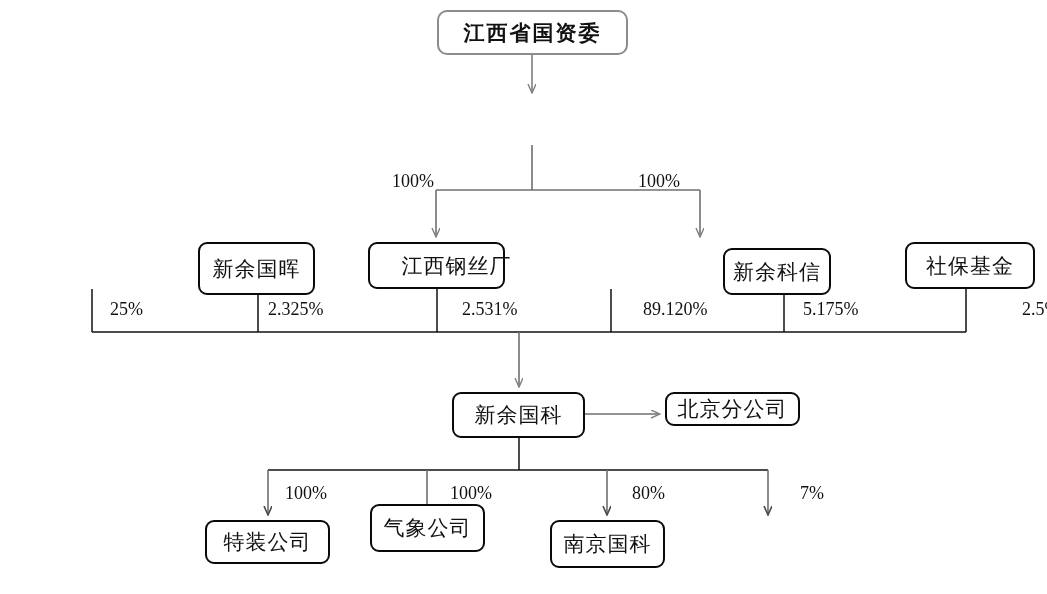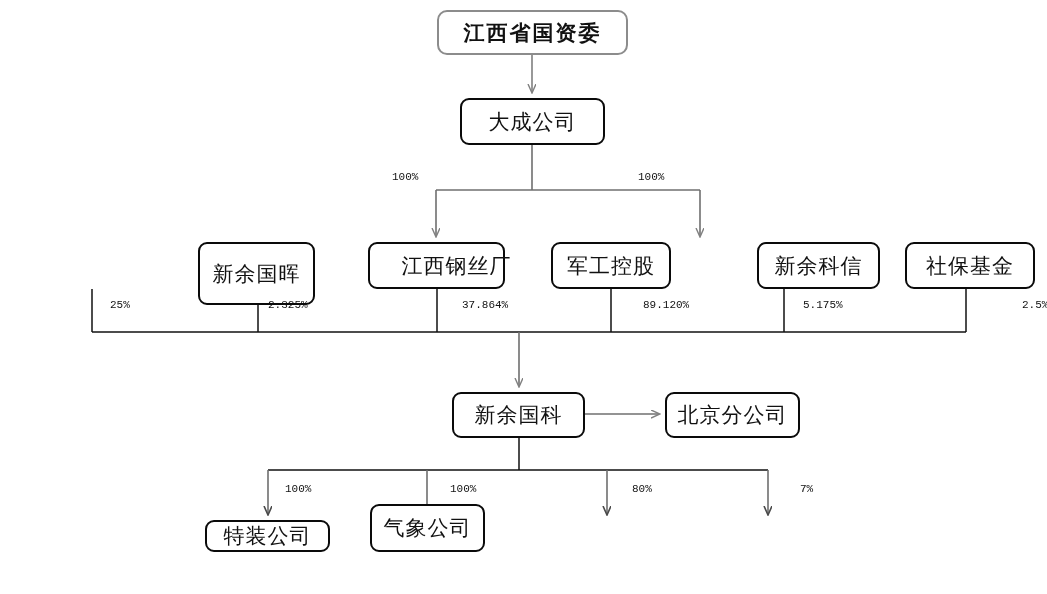--- a/index.html
+++ b/index.html
@@ -41,22 +41,22 @@
   }
   .node-box.root {
     border: 2.5px solid #8c8c8c;
     border-radius: 10px;
     font-weight: bold;
     letter-spacing: 2px;
   }
   .edge-label {
     position: absolute;
     color: #111111;
-    font-family: Liberation Mono, monospace;
-    font-size: 11px;
+    font-family: Liberation Serif, serif;
+    font-size: 18px;
     white-space: nowrap;
   }
 </style>
 </head>
 <body>
 
 <div id="diagram-root">
 
   <svg class="chart-layer" viewBox="0 0 1047 594" xmlns="http://www.w3.org/2000/svg">
     <defs>
@@ -90,48 +90,47 @@
     <path d="M519,438 L519,470" fill="none" stroke="#111111" stroke-width="1.5"></path>
     <path d="M268,470 L768,470" fill="none" stroke="#111111" stroke-width="1.5"></path>
     <path d="M268,470 L268,514" fill="none" stroke="#6f6f6f" stroke-width="1.6" marker-end="url(#arrow-dark)"></path>
     <path d="M427,470 L427,514" fill="none" stroke="#6f6f6f" stroke-width="1.6" marker-end="url(#arrow-dark)"></path>
     <path d="M607,470 L607,514" fill="none" stroke="#6f6f6f" stroke-width="1.6" marker-end="url(#arrow-dark)"></path>
     <path d="M768,470 L768,514" fill="none" stroke="#6f6f6f" stroke-width="1.6" marker-end="url(#arrow-dark)"></path>
   </svg>
 
   <div class="node-box root" style="left:437px; top:10px; width:191px; height:45px;text-align:center;">江西省国资委</div>
 
-  <div class="node-box" style="left:460px; top:98px; width:145px; height:47px;">大成公司</div>
 
 
-  <div class="node-box" style="left:198px; top:242px; width:117px; height:63px;">新余国晖</div>
+  <div class="node-box" style="left:198px; top:242px; width:117px; height:53px;">新余国晖</div>
 
   <div class="node-box" style="left:368px; top:242px; width:137px; height:47px;padding-left:40px;">江西钢丝厂</div>
 
-  <div class="node-box" style="left:551px; top:242px; width:120px; height:47px;">军工控股</div>
 
-  <div class="node-box" style="left:723px; top:242px; width:123px; height:47px;margin-left:34px;">新余科信</div>
+  <div class="node-box" style="left:723px; top:248px; width:108px; height:47px;">新余科信</div>
 
   <div class="node-box" style="left:905px; top:242px; width:130px; height:47px;">社保基金</div>
 
   <div class="node-box" style="left:452px; top:392px; width:133px; height:46px;">新余国科</div>
 
-  <div class="node-box" style="left:665px; top:392px; width:135px; height:46px;">北京分公司</div>
+  <div class="node-box" style="left:665px; top:392px; width:135px; height:34px;">北京分公司</div>
 
-  <div class="node-box" style="left:205px; top:520px; width:125px; height:32px;">特装公司</div>
+  <div class="node-box" style="left:205px; top:520px; width:125px; height:44px;">特装公司</div>
 
   <div class="node-box" style="left:370px; top:504px; width:115px; height:48px;">气象公司</div>
 
+  <div class="node-box" style="left:550px; top:520px; width:115px; height:48px;">南京国科</div>
 
 
   <div class="edge-label" style="left:392px; top:171px;">100%</div>
   <div class="edge-label" style="left:638px; top:171px;">100%</div>
   <div class="edge-label" style="left:110px; top:299px;">25%</div>
   <div class="edge-label" style="left:268px; top:299px;">2.325%</div>
-  <div class="edge-label" style="left:462px; top:299px;">37.864%</div>
+  <div class="edge-label" style="left:462px; top:299px;">2.531%</div>
   <div class="edge-label" style="left:643px; top:299px;">89.120%</div>
   <div class="edge-label" style="left:803px; top:299px;">5.175%</div>
   <div class="edge-label" style="left:982px; top:299px;margin-left:40px;">2.5%</div>
   <div class="edge-label" style="left:285px; top:483px;">100%</div>
   <div class="edge-label" style="left:450px; top:483px;">100%</div>
   <div class="edge-label" style="left:632px; top:483px;text-align:right;">80%</div>
   <div class="edge-label" style="left:800px; top:483px;">7%</div>
 
 </div>
 

